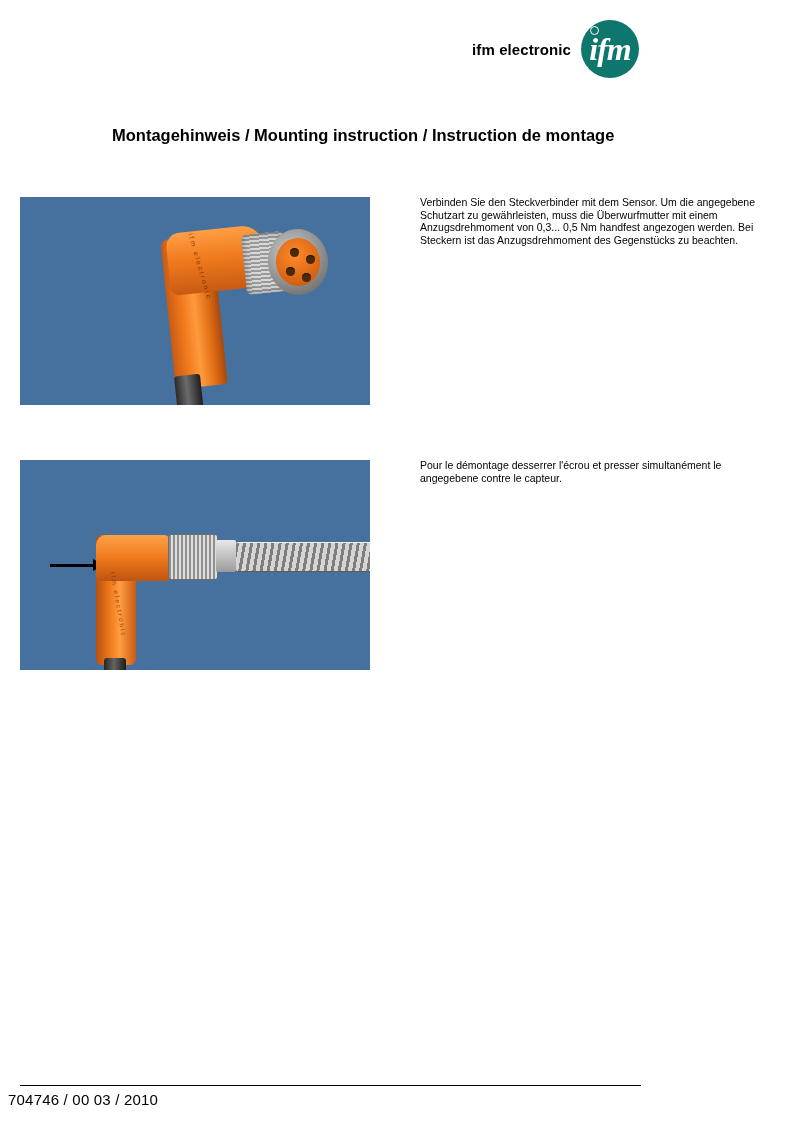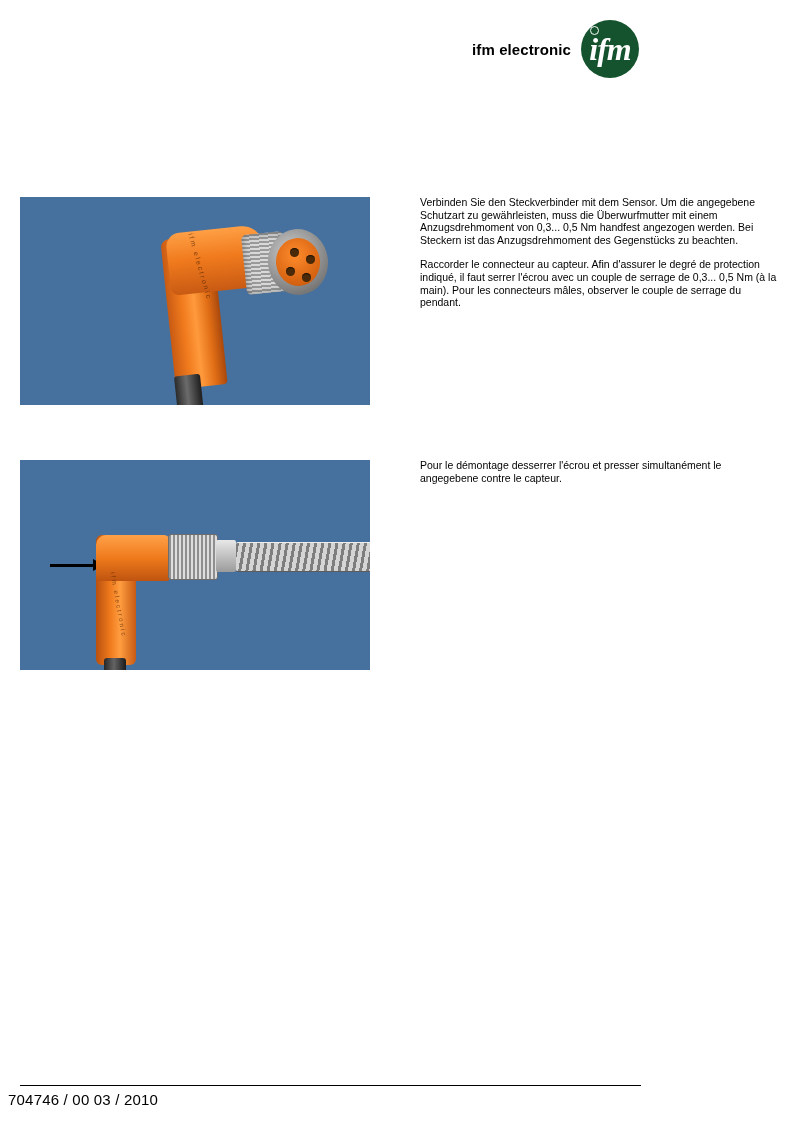--- a/index.html
+++ b/index.html
@@ -35,21 +35,21 @@
     font-size: 15px;
     font-weight: bold;
     color: #000;
     letter-spacing: 0.1px;
     white-space: nowrap;
   }
   .logo-mark {
     width: 58px;
     height: 58px;
     border-radius: 50%;
-    background: #14532d;
+    background: #0f766e;
     position: relative;
     display: block;
   }
   .logo-mark .mark-letters {
     position: absolute;
     left: 0;
     right: 0;
     top: 50%;
     transform: translateY(-50%);
     text-align: center;
@@ -328,40 +328,40 @@
 <div class="page">
 
   <div class="logo-block">
     <div class="logo-text">ifm electronic</div>
     <div class="logo-mark">
       <span class="mark-dot"></span>
       <span class="mark-letters">ifm</span>
     </div>
   </div>
 
+  <div class="doc-title">Montagehinweis / Mounting instruction / Instruction de montage</div>
 
   <div class="figure figure-1">
     <div class="conn1">
       <div class="body"></div>
       <div class="elbow"></div>
       <div class="label">ifm electronic</div>
       <div class="nut"></div>
       <div class="face"></div>
       <div class="face-in"></div>
       <div class="pin p1"></div>
       <div class="pin p2"></div>
       <div class="pin p3"></div>
       <div class="pin p4"></div>
       <div class="cable"></div>
     </div>
   </div>
 
   <div class="text-col text-col-1">
     <p class="para">Verbinden Sie den Steckverbinder mit dem Sensor. Um die angegebene Schutzart zu gewährleisten, muss die Überwurfmutter mit einem Anzugsdrehmoment von 0,3... 0,5 Nm handfest angezogen werden. Bei Steckern ist das Anzugsdrehmoment des Gegenstücks zu beachten.</p>
-    <p class="para">Raccorder le connecteur au capteur. Afin d'assurer le degré de protection indiqué, il faut serrer l'écrou avec un couple de serrage de 0,3... 0,5 Nm (à la main). Pour les connecteurs mâles, observer le couple de serrage du pendant.</p>
   </div>
 
   <div class="figure figure-2">
     <div class="conn2">
       <div class="arrow"></div>
       <div class="body"></div>
       <div class="elbow"></div>
       <div class="label">ifm electronic</div>
       <div class="nut"></div>
       <div class="collar"></div>

